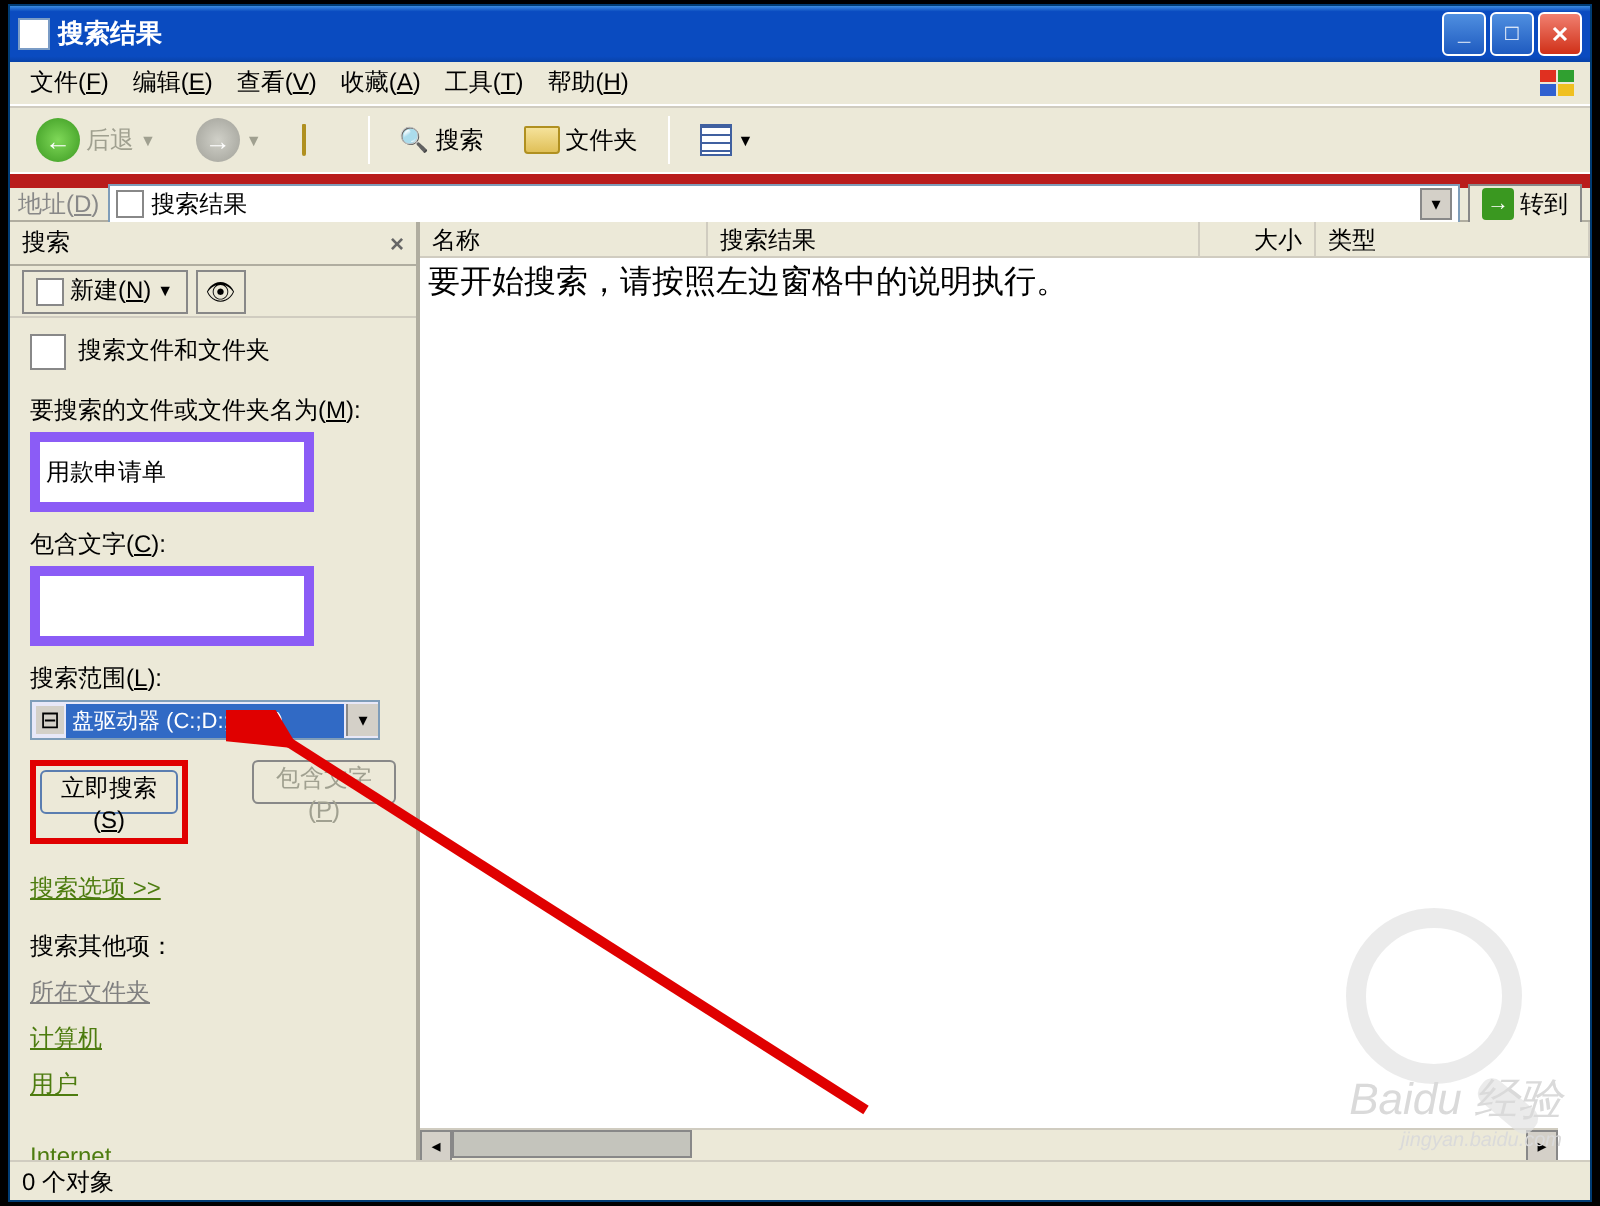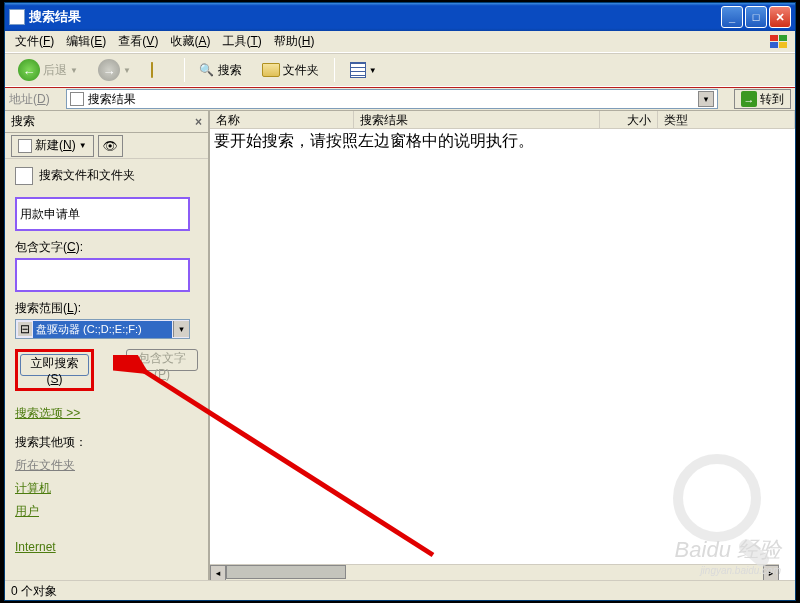--- a/index.html
+++ b/index.html
@@ -20,38 +20,38 @@
 .toolbar { height:34px; background:#ece9d8; border-top:1px solid #d0ccc0; border-bottom:1px solid #fff; display:flex; align-items:center; padding:0 6px; font-size:12px; gap:6px; }
 .toolbar .sep { width:1px; height:24px; background:#c0c0b0; border-right:1px solid #fff; margin:0 2px; }
 .tb-btn2 { display:flex; align-items:center; gap:3px; padding:2px 6px; border:1px solid transparent; border-radius:3px; cursor:pointer; }
 .tb-btn2.disabled { color:#a0a090; }
 .circle { width:22px;height:22px;border-radius:50%; display:flex;align-items:center;justify-content:center;}
 .circle.green{background:radial-gradient(#7fd858,#3a9820);}
 .circle.gray{background:radial-gradient(#d0d0c8,#a0a098);}
 .circle.arrow{color:#fff;font-weight:bold;font-size:13px;}
 .tb-small-ico{width:18px;height:18px;display:inline-block;}
 .folder-ico{background:linear-gradient(#f5e29a,#e0c058);border:1px solid #b09020;border-radius:1px 1px 2px 2px;width:18px;height:14px;}
-.addressbar { height:24px; background:#ece9d8; border-top:1px solid #b91c1c; border-bottom:1px solid #b0ada0; display:flex; align-items:center; font-size:12px; padding:0 4px; gap:16px; }
+.addressbar { height:24px; background:#ece9d8; border-top:7px solid #b91c1c; border-bottom:1px solid #b0ada0; display:flex; align-items:center; font-size:12px; padding:0 4px; gap:4px; }
 .addressbar .addr-lbl{color:#888;}
 .addressbar .addr-box{flex:1;height:20px;border:1px solid #7f9db9;background:#fff;display:flex;align-items:center;padding:0 3px;gap:4px;}
 .addressbar .addr-box .dd{margin-left:auto;width:16px;height:16px;background:#d4d0c8;border:1px solid #888;display:flex;align-items:center;justify-content:center;font-size:9px;}
 .addressbar .go-btn{height:20px;padding:0 6px;display:flex;align-items:center;gap:3px;border:1px solid #888;background:#ece9d8;cursor:pointer;}
 .go-arrow{width:16px;height:16px;background:#3a9820;border-radius:2px;color:#fff;display:flex;align-items:center;justify-content:center;font-weight:bold;font-size:11px;}
 .content{position:absolute;left:0;right:0;top:108px;bottom:20px;display:flex;}
 .sidebar{width:205px;border-right:2px solid #b0ada0;background:#ece9d8;display:flex;flex-direction:column;}
 .sidebar-hdr{height:22px;background:#ece9d8;border-bottom:1px solid #b0ada0;display:flex;align-items:center;padding:0 6px;font-size:12px;}
 .sidebar-hdr .x{margin-left:auto;font-family:Arial;font-weight:bold;color:#666;cursor:pointer;}
 .sidebar-toolbar{height:26px;border-bottom:1px solid #d0ccc0;display:flex;align-items:center;padding:4px 6px;gap:4px;}
 .sidebar-toolbar .st-btn{height:22px;border:1px solid #888;background:#ece9d8;padding:0 6px;font-size:12px;display:flex;align-items:center;gap:3px;cursor:pointer;}
 .sidebar-body{flex:1;padding:8px 10px;font-size:12px;color:#000;overflow:hidden;}
 .sb-title{display:flex;gap:6px;margin-bottom:12px;}
 .sb-ico{width:18px;height:18px;background:#fff;border:1px solid #888;}
 .sb-label{margin-top:8px;margin-bottom:2px;}
 .sb-label u{text-decoration:underline;}
-.sb-input{width:175px;height:20px;border:2px solid #8b5cf6;background:#fff;font-size:12px;padding:15px 3px;}
+.sb-input{width:142px;height:20px;border:5px solid #8b5cf6;background:#fff;font-size:12px;padding:15px 3px;}
 .sb-select{width:175px;height:20px;border:1px solid #7f9db9;background:#e8e8f8;font-size:12px;display:flex;align-items:center;padding:0;}
 .sb-select .sel-val{flex:1;background:#316ac5;color:#fff;padding:1px 3px;margin:1px;font-size:11px;overflow:hidden;white-space:nowrap;}
 .sb-select .sel-ico{width:14px;height:14px;background:#d4d0c8;display:flex;align-items:center;justify-content:center;margin-left:2px;}
 .sb-select .dd{width:16px;height:16px;background:#d4d0c8;border-left:1px solid #888;display:flex;align-items:center;justify-content:center;font-size:9px;}
 .btn-row{display:flex;gap:32px;margin-top:10px;}
 .xp-btn{height:22px;padding:0 8px;border:1px solid #888;border-radius:3px;background:#ece9d8;font-size:12px;cursor:pointer;}
 .xp-btn.primary{border-color:#5a7db0;}
 .xp-btn.disabled{color:#a0a090;}
 .highlight-box{border:3px solid #e00000;padding:2px;display:inline-block;}
 .sb-link{color:#4d7c0f;text-decoration:underline;cursor:pointer;margin-top:6px;display:inline-block;}
@@ -160,20 +160,21 @@
         <div class="st-btn" style="padding:0 4px;">
           <span>👁</span>
         </div>
       </div>
       <div class="sidebar-body">
         <div class="sb-title">
           <span class="sb-ico"></span>
           <span>搜索文件和文件夹</span>
         </div>
 
+        <div class="sb-label"><span>要搜索的文件或文件夹名为</span>(<u>M</u>):</div>
         <input class="sb-input" value="用款申请单" style="">
 
         <div class="sb-label"><span>包含文字</span>(<u>C</u>):</div>
         <input class="sb-input" value="" style="">
 
         <div class="sb-label"><span>搜索范围</span>(<u>L</u>):</div>
         <div class="sb-select">
           <span class="sel-ico">⊟</span>
           <span class="sel-val">盘驱动器 (C:;D:;E:;F:)</span>
           <span class="dd">▾</span>

